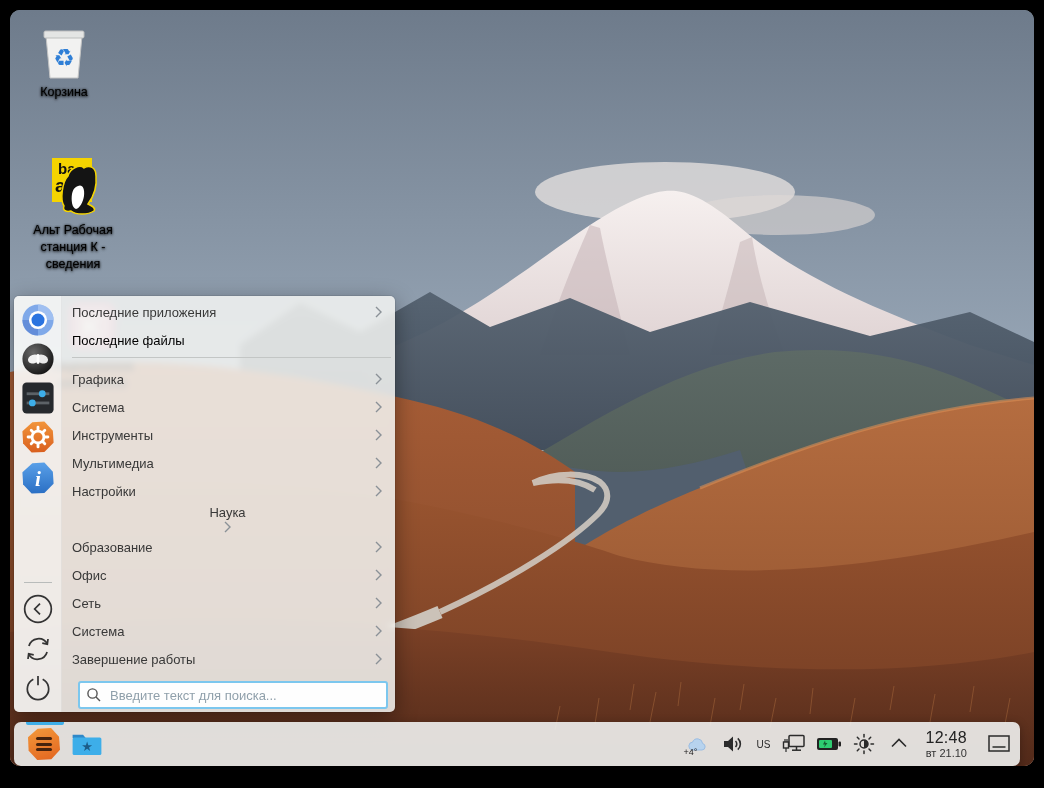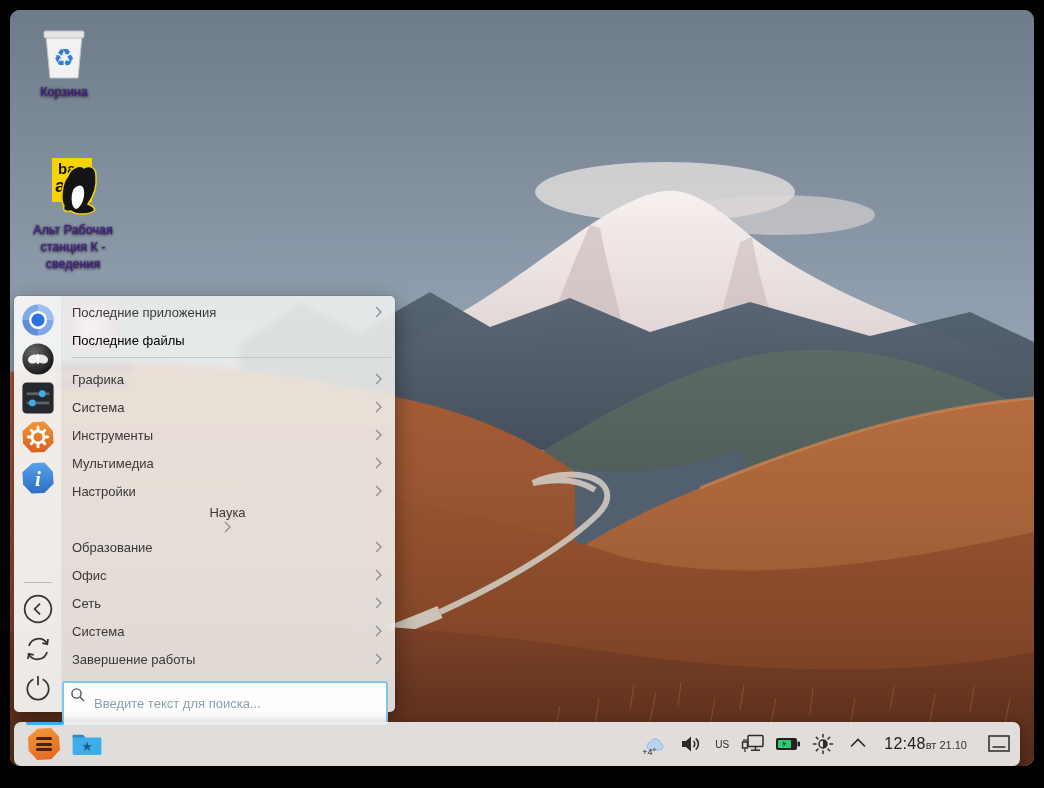--- a/index.html
+++ b/index.html
@@ -3,59 +3,59 @@
 <meta charset="utf-8">
 <style>
   html,body{margin:0;padding:0;width:1044px;height:788px;background:#000;overflow:hidden;
     font-family:"Liberation Sans","DejaVu Sans",sans-serif;}
   *{box-sizing:border-box;}
   #desktop{position:absolute;left:10px;top:10px;width:1024px;height:756px;border-radius:10px;
     overflow:hidden;background:#8b99a9;}
   #wallpaper{position:absolute;inset:0;}
   
   .desk-icon{position:absolute;display:flex;flex-direction:column;align-items:center;gap:4px;z-index:2;}
-  .desk-label{color:#4c1d95;font-size:12.5px;line-height:17px;text-align:center;
+  .desk-label{color:#000000;font-size:12.5px;line-height:17px;text-align:center;
     text-shadow:0 1px 3px rgba(0,0,0,.9),0 0 2px rgba(0,0,0,.7);}
   
   #menu{position:absolute;left:4px;top:286px;width:381px;height:416px;z-index:5;
     background:rgba(243,244,242,.86);backdrop-filter:blur(3px);-webkit-backdrop-filter:blur(3px);
     border-radius:5px;box-shadow:0 6px 22px rgba(0,0,0,.4),0 0 0 1px rgba(0,0,0,.08);display:flex;}
   #menu-side{width:48px;height:100%;background:rgba(255,255,255,.42);
     border-right:1px solid rgba(0,0,0,.05);border-radius:5px 0 0 5px;position:relative;}
   .fav{position:absolute;left:7px;width:34px;height:34px;cursor:pointer;}
   .side-sep{position:absolute;left:10px;width:28px;height:1px;background:#b9bcbb;top:286px;}
   .side-btn{position:absolute;left:8px;width:32px;height:32px;}
   #menu-main{flex:1;position:relative;}
   .menu-row{position:absolute;left:0;right:0;height:28px;display:flex;align-items:center;
     padding:0 12px 0 10px;font-size:13px;color:#383838;cursor:pointer;}
   .menu-row .lbl{flex:1;}
   .menu-row.disabled{color:#000000;cursor:default;}
   .menu-sep{position:absolute;left:10px;right:4px;height:1px;background:#c3c6c5;}
-  #search-wrap{position:absolute;left:0;right:7px;top:385px;height:44px;}
+  #search-wrap{position:absolute;left:16px;right:7px;top:385px;height:28px;}
   #search-input{width:100%;height:100%;border:2px solid #7cc7ee;border-radius:3px;
     background:rgba(255,255,255,.97);padding:0 8px 0 30px;font-size:13px;color:#333;outline:none;
     font-family:"Liberation Sans","DejaVu Sans",sans-serif;}
   #search-input::placeholder{color:#90a0ab;}
   #search-glass{position:absolute;left:8px;top:6px;pointer-events:none;}
   
   #taskbar{position:absolute;left:4px;top:712px;width:1006px;height:44px;z-index:6;
     background:rgba(240,241,240,.9);border-radius:7px;box-shadow:0 2px 10px rgba(0,0,0,.3);
     display:flex;align-items:center;}
   #launcher-indicator{position:absolute;left:12px;top:0;width:38px;height:3px;background:#3daee9;
     border-radius:0 0 2px 2px;}
   #launcher{margin-left:14px;width:32px;height:32px;position:relative;cursor:pointer;}
   .blob{width:32px;height:32px;background:linear-gradient(160deg,#f49a3b,#e2641f);
     clip-path:polygon(30% 2%,72% 0%,97% 27%,100% 68%,73% 98%,29% 100%,2% 71%,0% 29%);
     display:flex;flex-direction:column;align-items:center;justify-content:center;gap:2.5px;}
   .blob i{display:block;width:16px;height:3px;background:#47230d;border-radius:2px;}
   #fm-btn{margin-left:10px;width:34px;height:32px;position:relative;cursor:pointer;}
   #tray{margin-left:auto;display:flex;align-items:center;gap:9px;padding-right:6px;}
   .tray-ic{width:26px;height:26px;display:flex;align-items:center;justify-content:center;cursor:pointer;position:relative;}
   #kbd-layout{font-size:10px;color:#2b2b2b;padding:0 2px;cursor:pointer;}
-  #clock{display:flex;flex-direction:row;align-items:center;line-height:1;cursor:pointer;
+  #clock{display:flex;flex-direction:column;align-items:flex-end;line-height:1;cursor:pointer;
     color:#222;margin:0 4px;}
   #clock .t{font-size:16px;letter-spacing:.3px;}
   #clock .d{font-size:11px;margin-top:2px;color:#333;}
   #weather-temp{position:absolute;left:-1px;bottom:0px;font-size:9px;color:#222;}
   #show-desktop{margin-left:6px;margin-right:2px;}
   svg{display:block;}
 </style>
 </head>
 <body>
 

